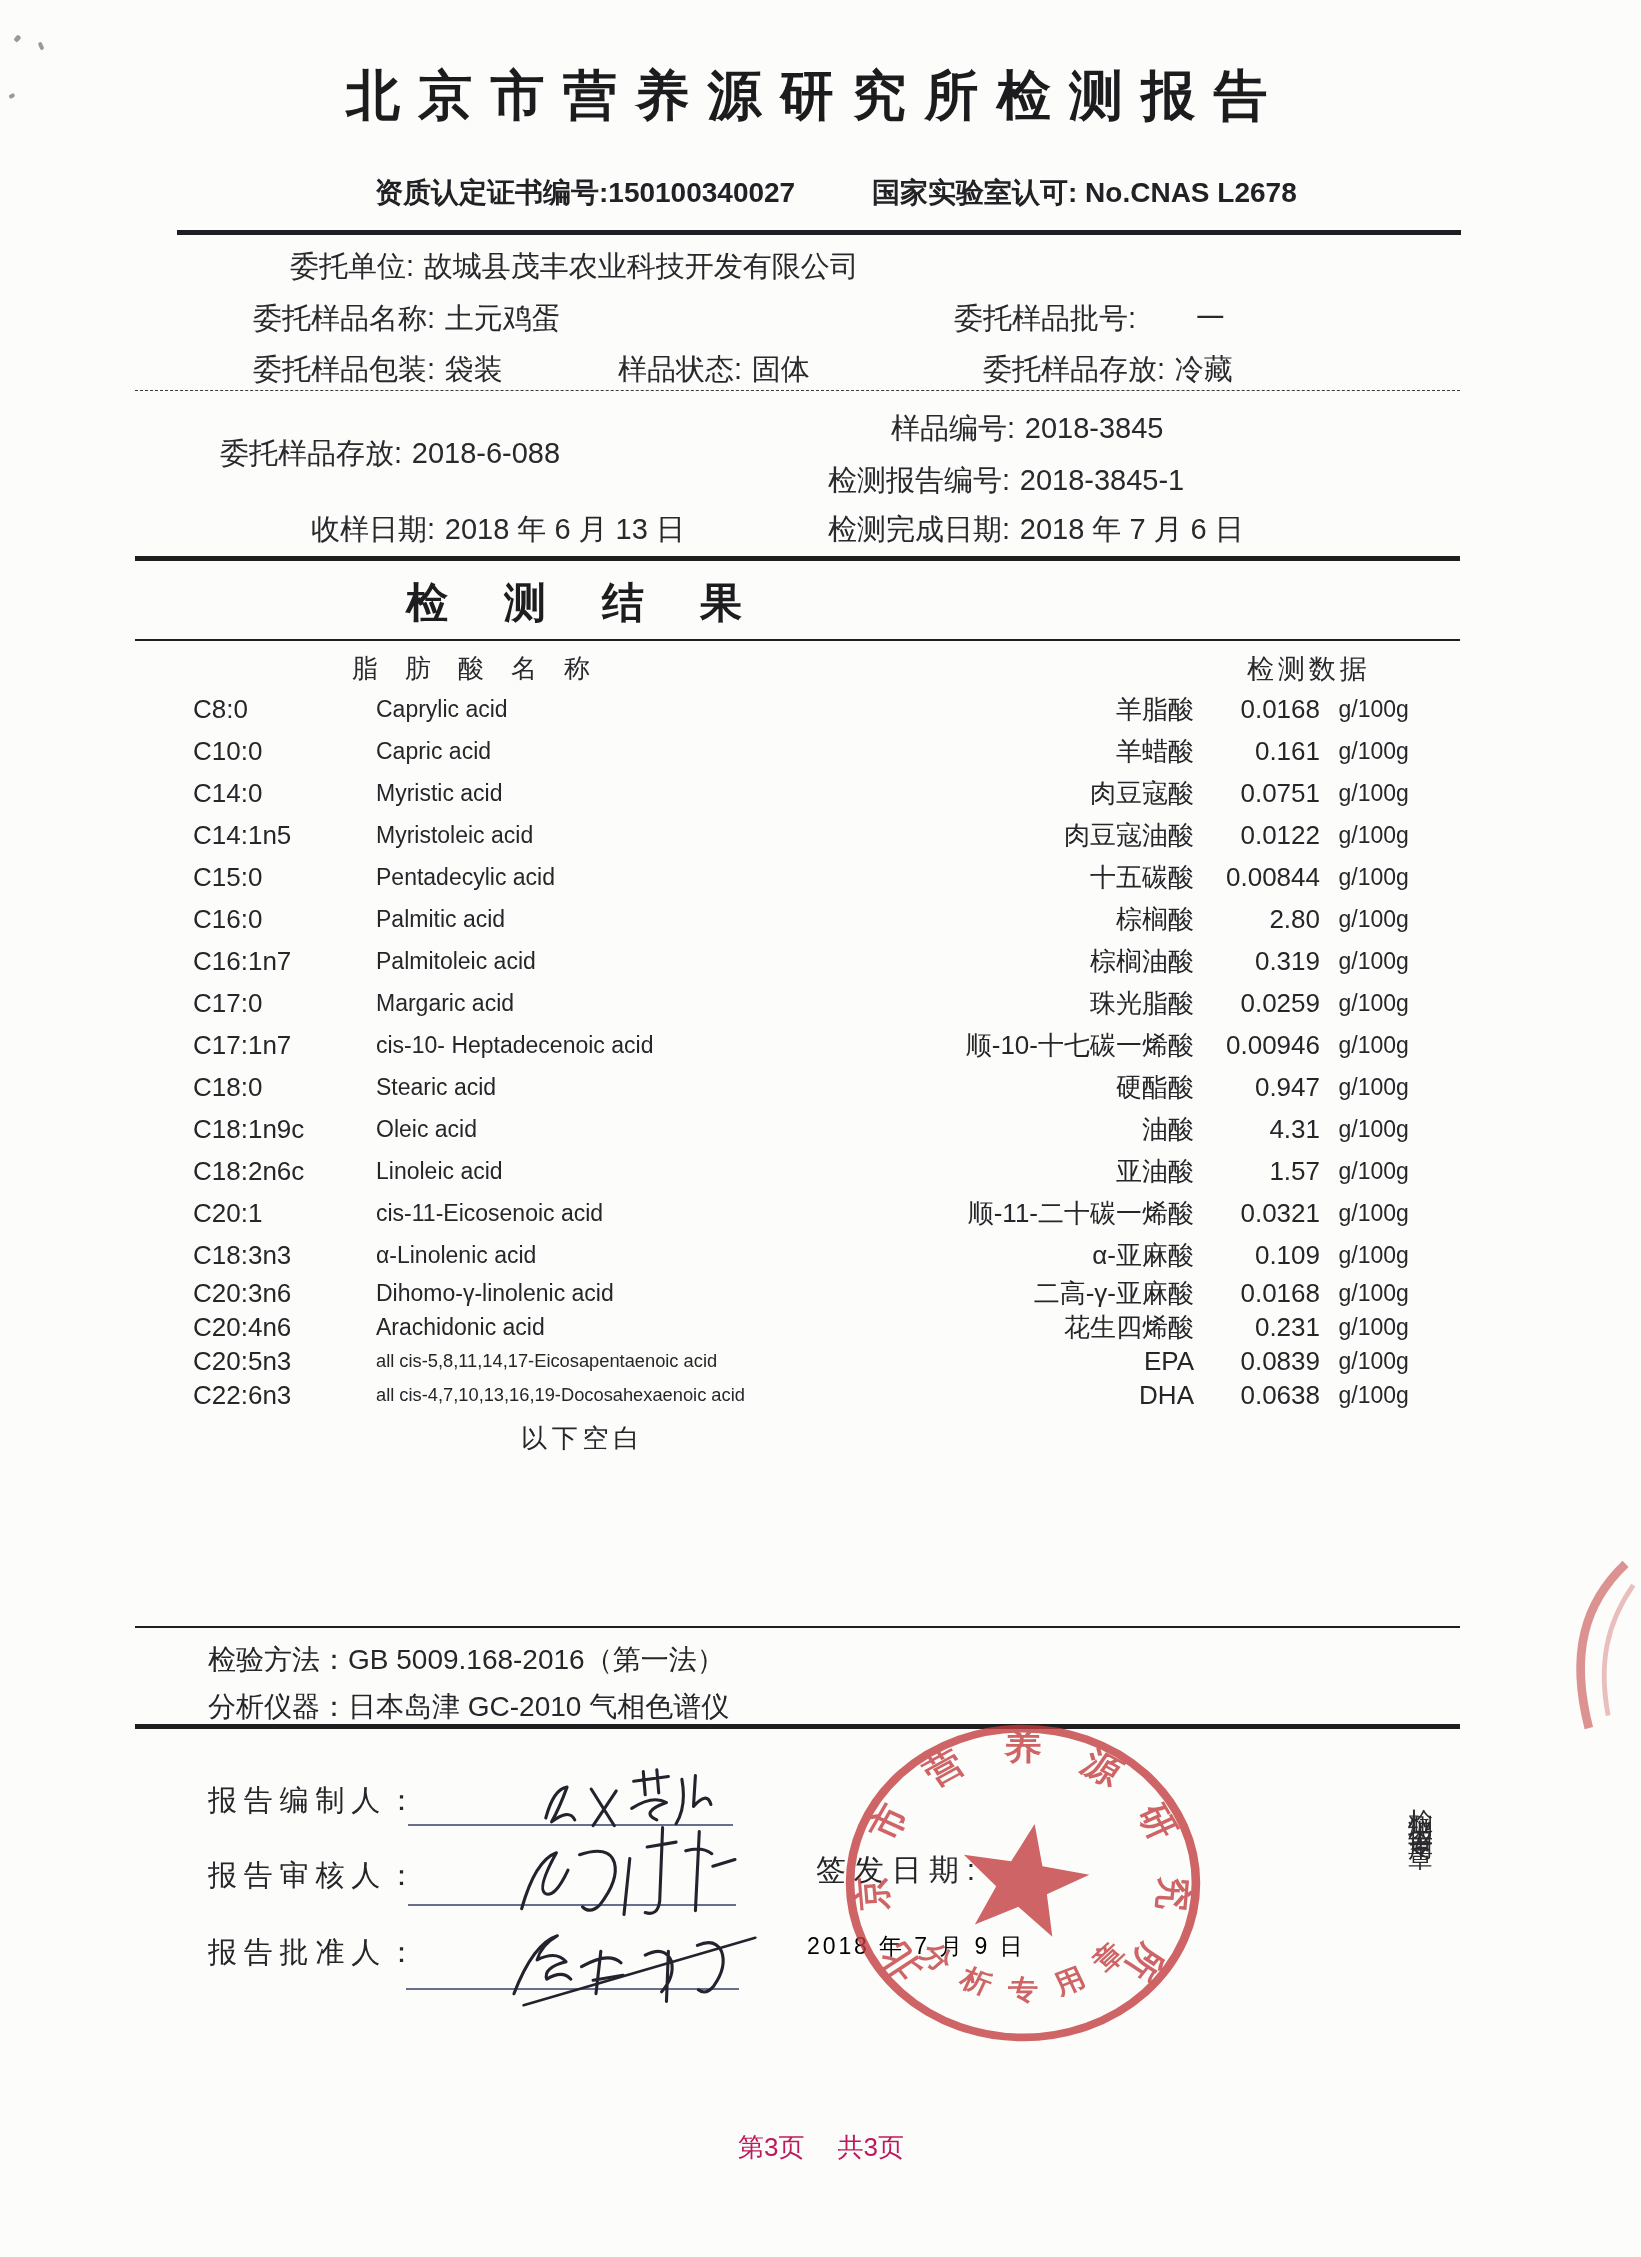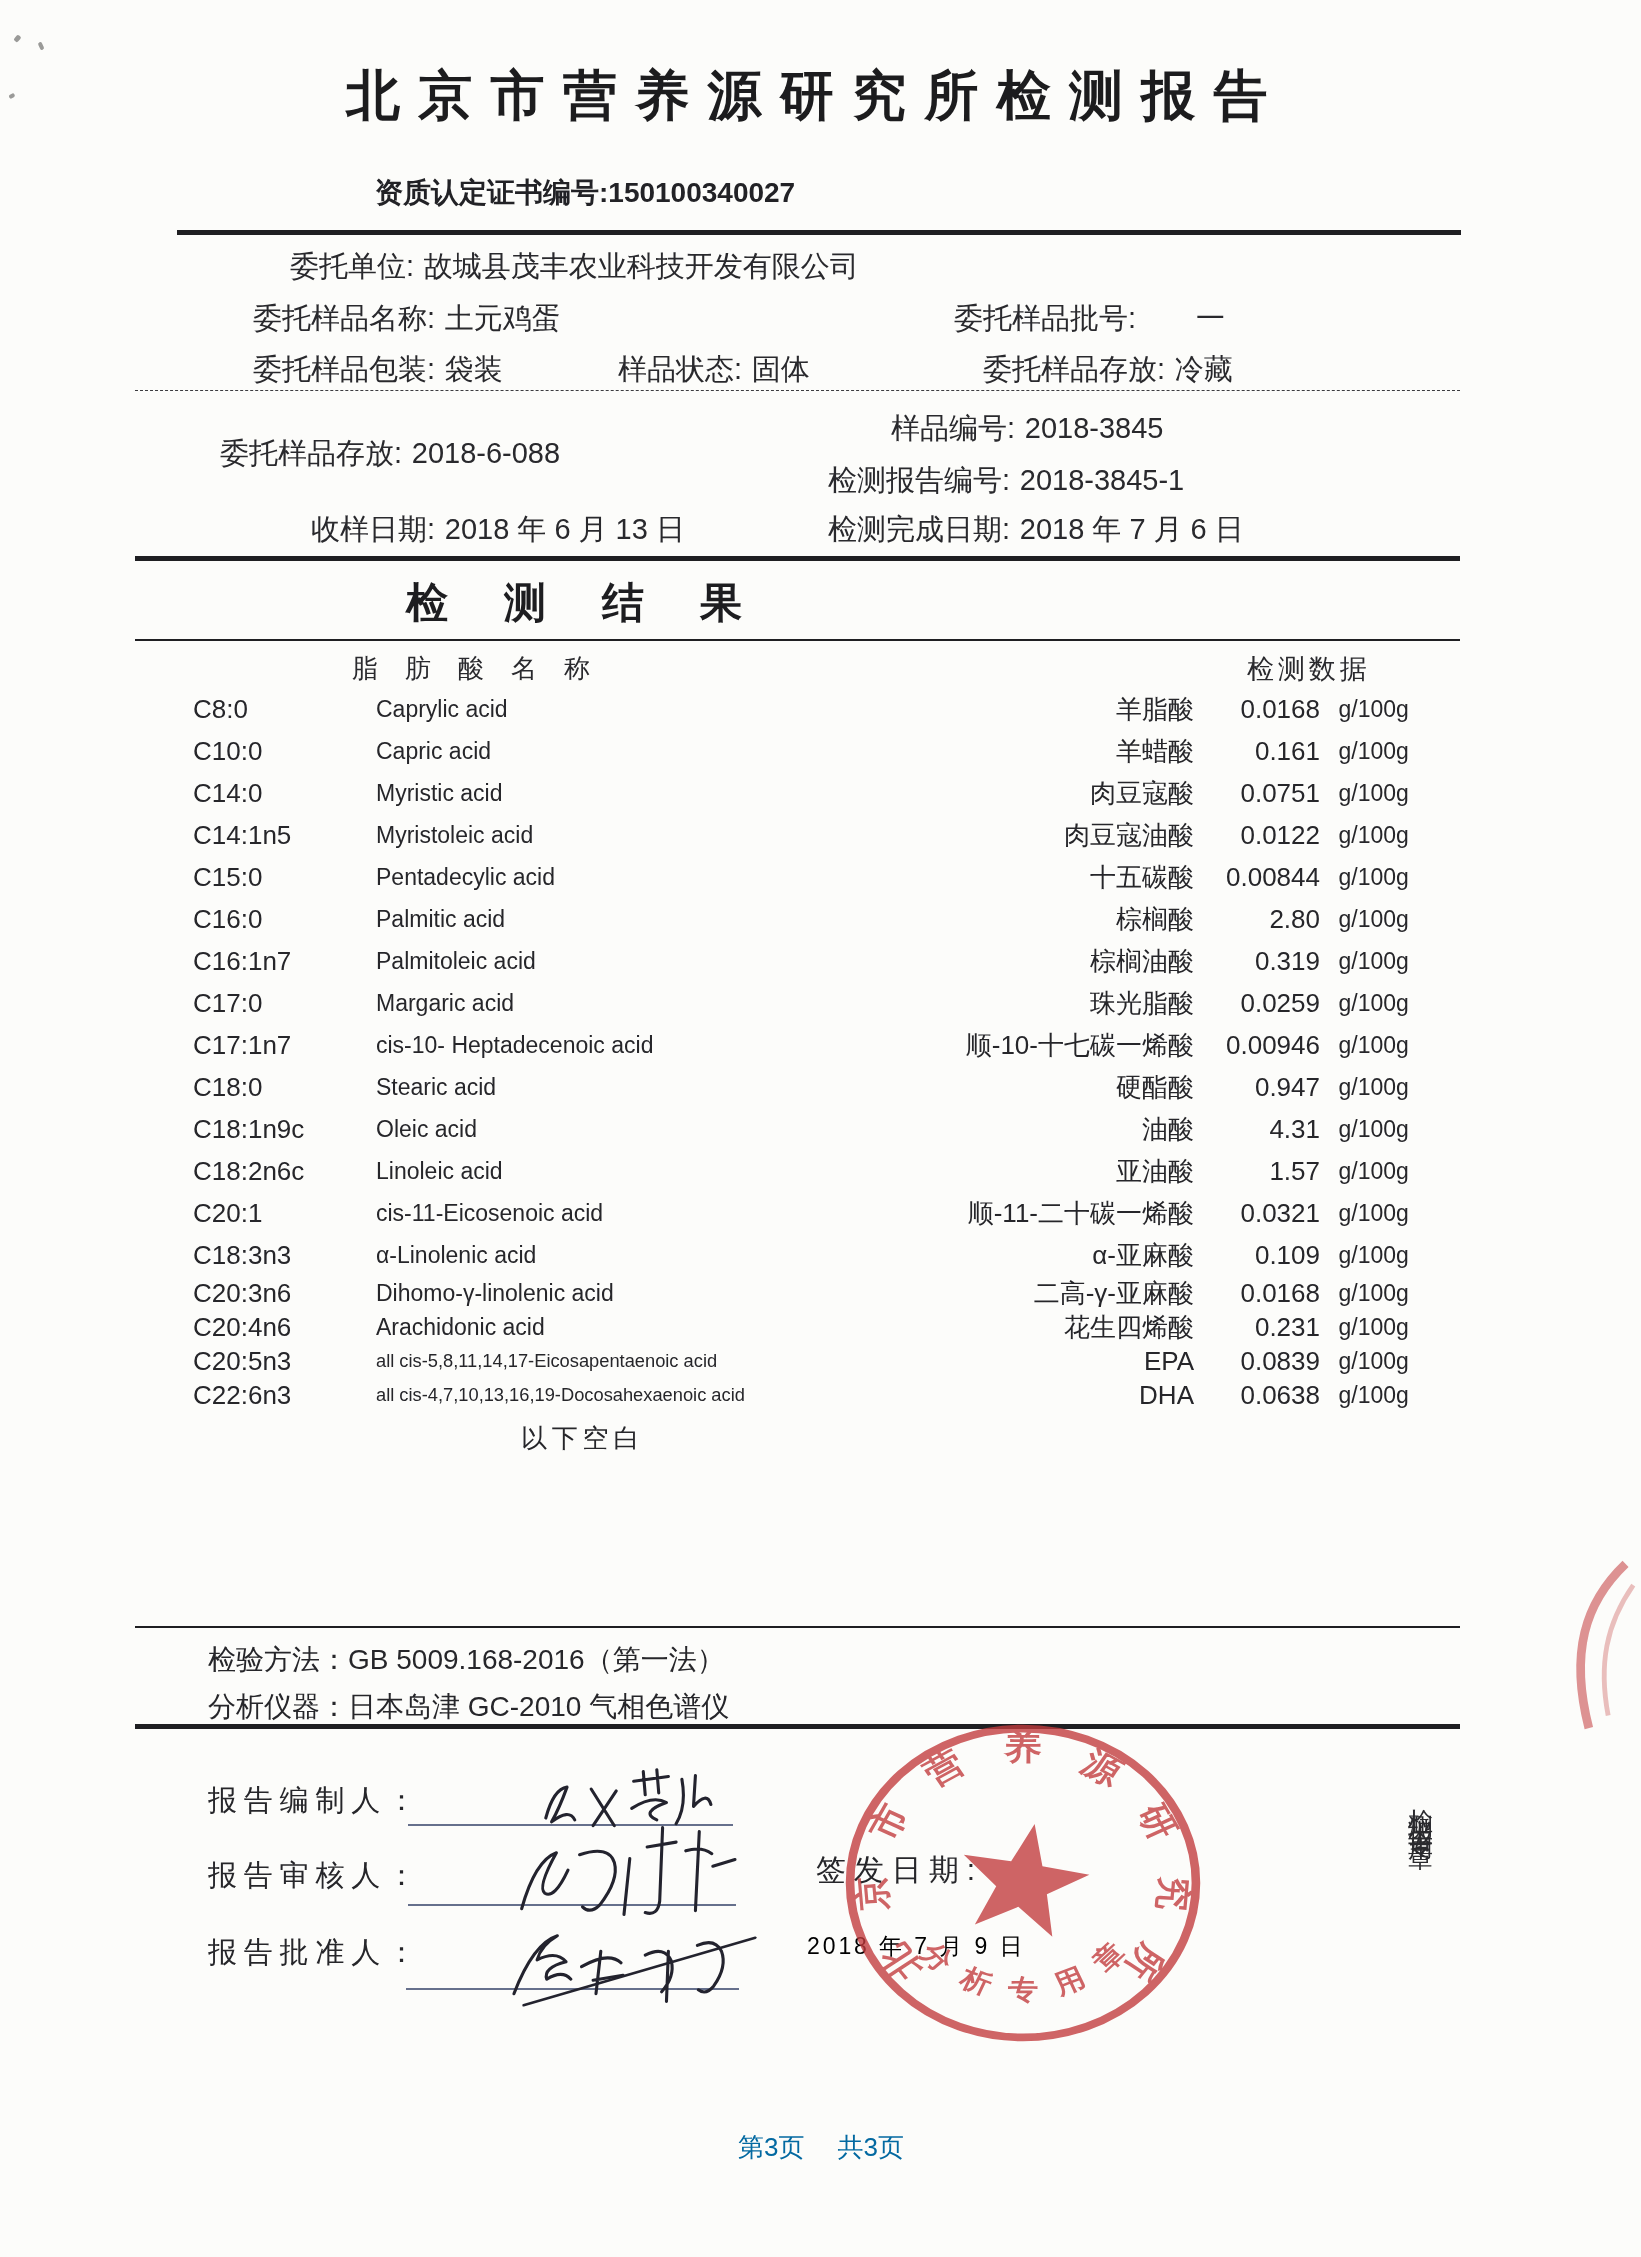--- a/index.html
+++ b/index.html
@@ -47,38 +47,39 @@
   .end-note{font-size:26px;letter-spacing:4.8px;}
   .method-line{font-size:28px;}
   .sign-label{font-size:29px;letter-spacing:6.8px;}
   .sig-underline{position:absolute;height:1.9px;background:#66708c;}
   .issue-label{font-size:30px;letter-spacing:7.7px;z-index:2;}
   .issue-value{font-size:23px;letter-spacing:2.9px;z-index:2;color:#000000;}
   .side-vertical{
     font-size:25px;letter-spacing:5.8px;color:#2a2a2e;
     writing-mode:vertical-rl;text-orientation:upright;
   }
-  .footer-line{font-size:26px;text-align:center;width:290px;color:#0369a1;}
+  .footer-line{font-size:26px;text-align:center;width:290px;color:#be185d;}
   .footer-line .fp2{margin-left:33px;}
   .speck{position:absolute;background:#9a9a98;border-radius:1.9px;}
   svg text{font-family:"Liberation Sans",sans-serif;}
   .stamp-svg{z-index:3;}
 </style>
 </head>
 <body>
 
 <div class="page">
 
   <div class="speck" style="left:15.4px;top:35px;width:4.8px;height:6.8px;transform:rotate(40deg);"></div>
   <div class="speck" style="left:39px;top:42px;width:3.9px;height:7.7px;transform:rotate(-25deg);"></div>
   <div class="speck" style="left:9.7px;top:93px;width:3.9px;height:5.8px;transform:rotate(60deg);"></div>
 
   <div class="abs title" style="left:346px;top:60px;">北京市营养源研究所检测报告</div>
 
   <div class="abs certline" style="left:343px;top:174px;margin-left:32px;">资质认定证书编号:150100340027</div>
+  <div class="abs certline" style="left:872px;top:174px;">国家实验室认可: No.CNAS L2678</div>
 
   <div class="hline" style="left:177px;top:230px;width:1284px;height:4.8px;"></div>
 
   <div class="field" style="left:290px;top:247px;">
     <span class="flabel">委托单位:</span><span class="fvalue">故城县茂丰农业科技开发有限公司</span>
   </div>
   <div class="field" style="left:253px;top:299px;">
     <span class="flabel">委托样品名称:</span><span class="fvalue">土元鸡蛋</span>
   </div>
   <div class="field" style="left:954px;top:299px;">

